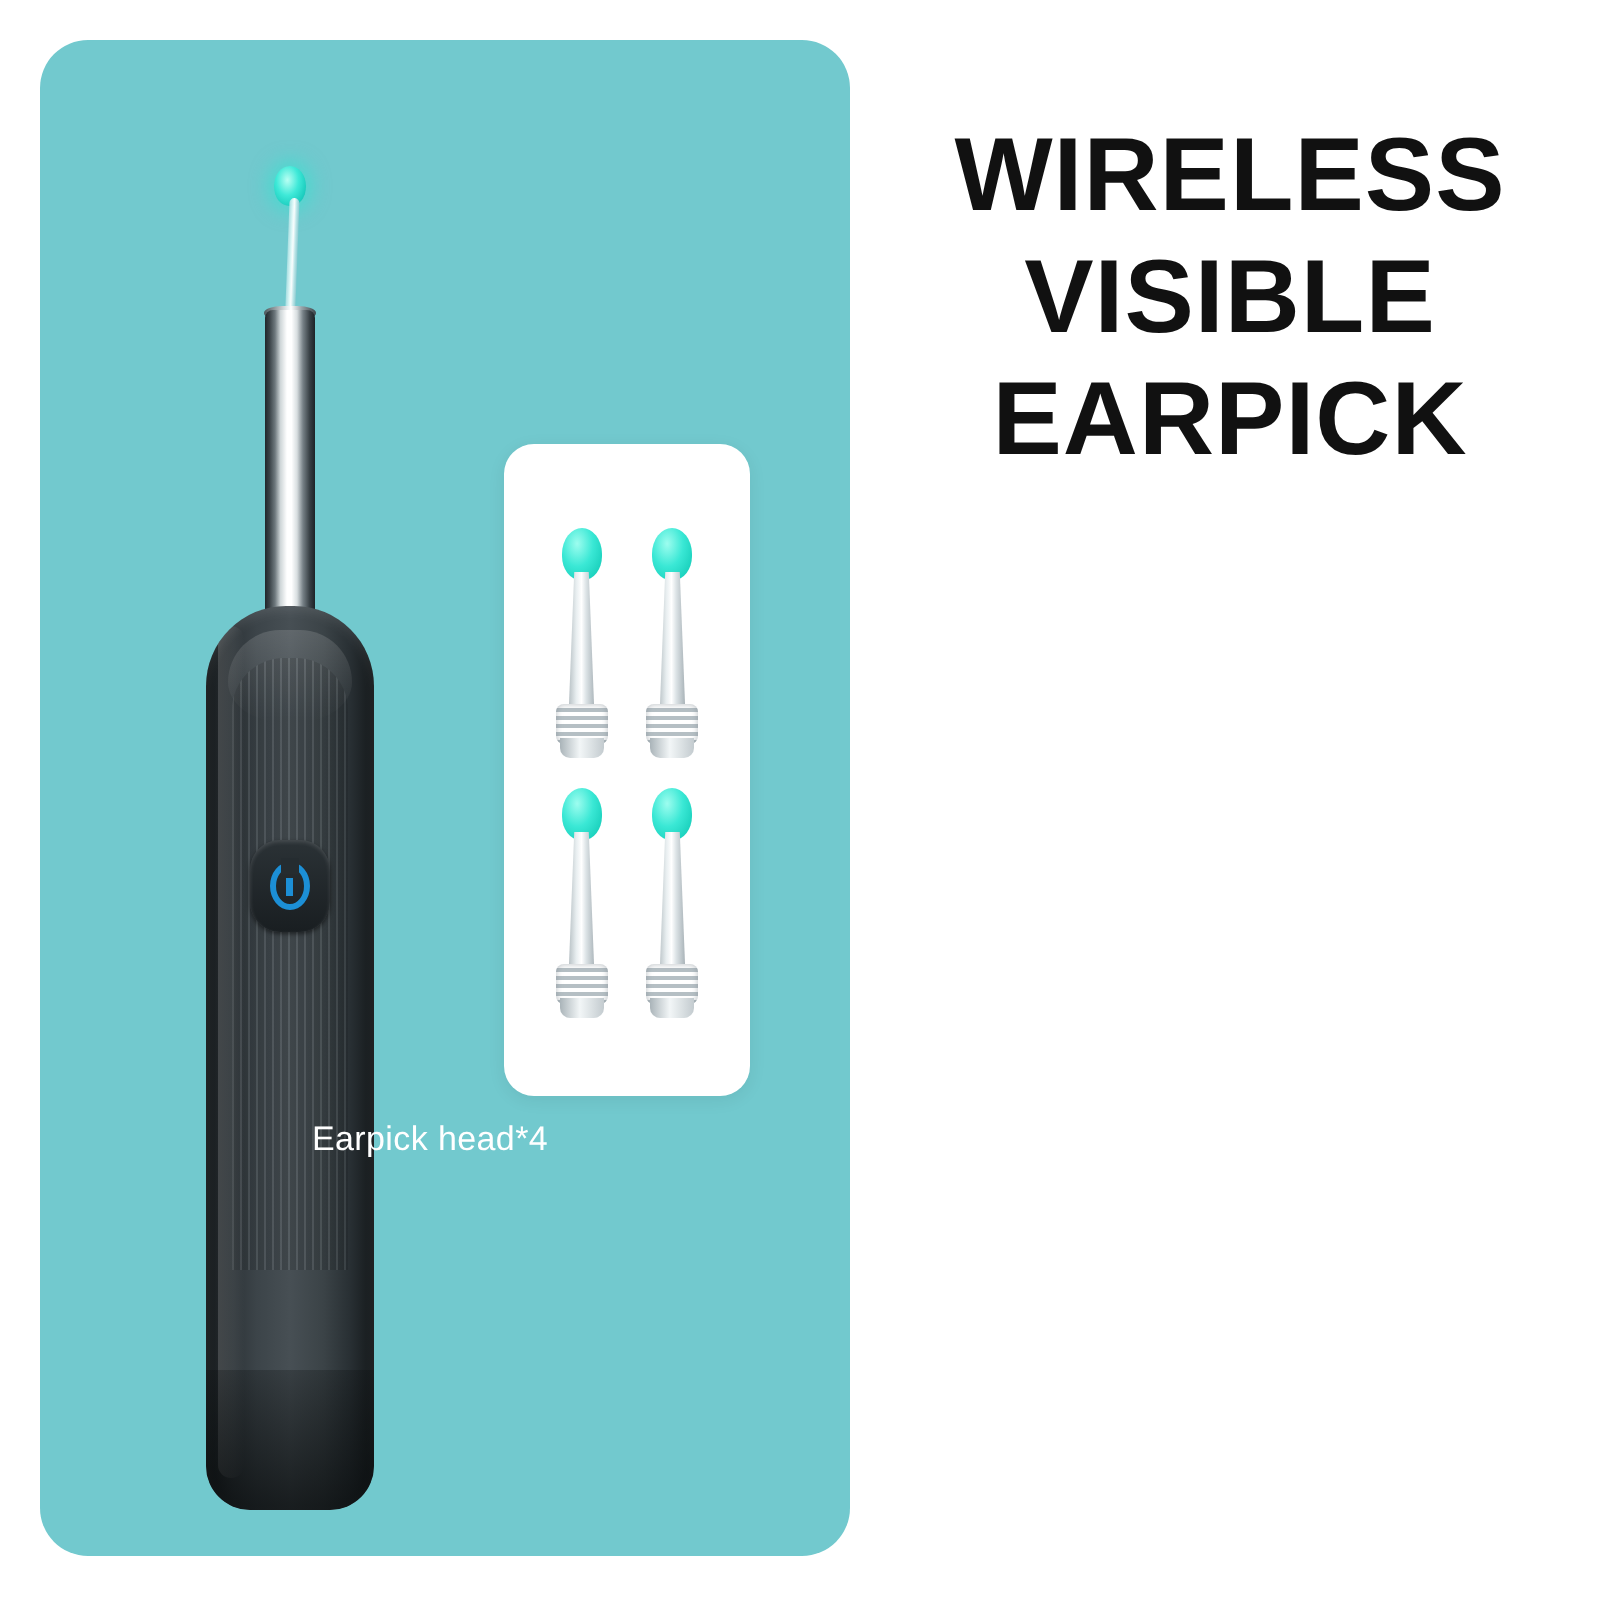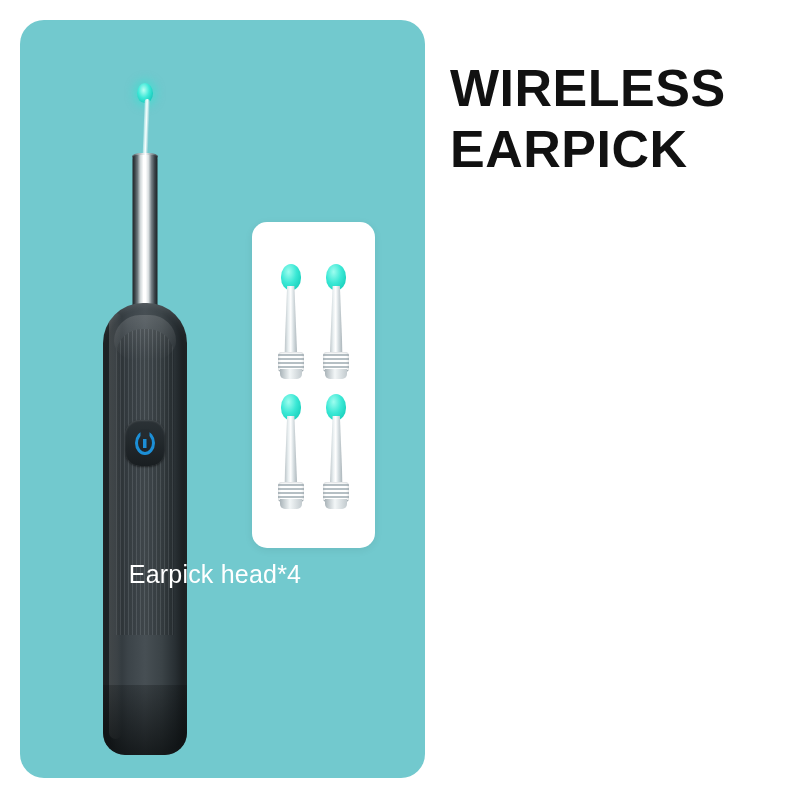--- a/index.html
+++ b/index.html
@@ -132,31 +132,31 @@
       #ffffff 0px,#ffffff 2px,#b5bfc4 2px,#b5bfc4 4px);
     box-shadow:inset 0 0 3px rgba(120,132,138,.55);
   }
   .head .h-base{
     position:absolute;left:50%;top:105px;transform:translateX(-50%);
     width:22px;height:10px;border-radius:0 0 5px 5px;
     background:linear-gradient(90deg,#aab4b9,#f2f6f7 45%,#c3cbcf);
   }
   .acc-caption{
     position:absolute;left:0;right:15px;top:540px;text-align:center;
-    color:#ffffff;font-size:25px;letter-spacing:.2px;
+    color:#ffffff;font-size:17px;letter-spacing:.2px;
     font-family:"Liberation Sans", sans-serif;
   }
 
   
   .right-col{position:absolute;left:450px;top:58px;width:330px;}
   .headline{
     font-size:52px;font-weight:bold;color:#111111;
     line-height:1.17;letter-spacing:.5px;margin:0;
   }
-  .headline div{white-space:nowrap;}
+  .headline div{white-space:nowrap;text-align:center;}
 
   .features{position:absolute;left:450px;top:358px;width:330px;}
   .feature{display:flex;align-items:flex-start;margin-bottom:26px;}
   .chk{
     flex:0 0 auto;width:25px;height:25px;border-radius:50%;
     background:#7ec6cc;margin-right:13px;margin-top:5px;
     position:relative;
   }
   .chk::after{
     content:"";position:absolute;left:8px;top:4.5px;
@@ -219,18 +219,19 @@
         </div>
       </div>
     </div>
 
     <div class="acc-caption">Earpick head*4</div>
   </div>
 
   <div class="right-col">
     <div class="headline">
       <div>WIRELESS</div>
+      <div>VISIBLE</div>
       <div>EARPICK</div>
     </div>
   </div>
 
 
 </div>
 
 </body></html>

